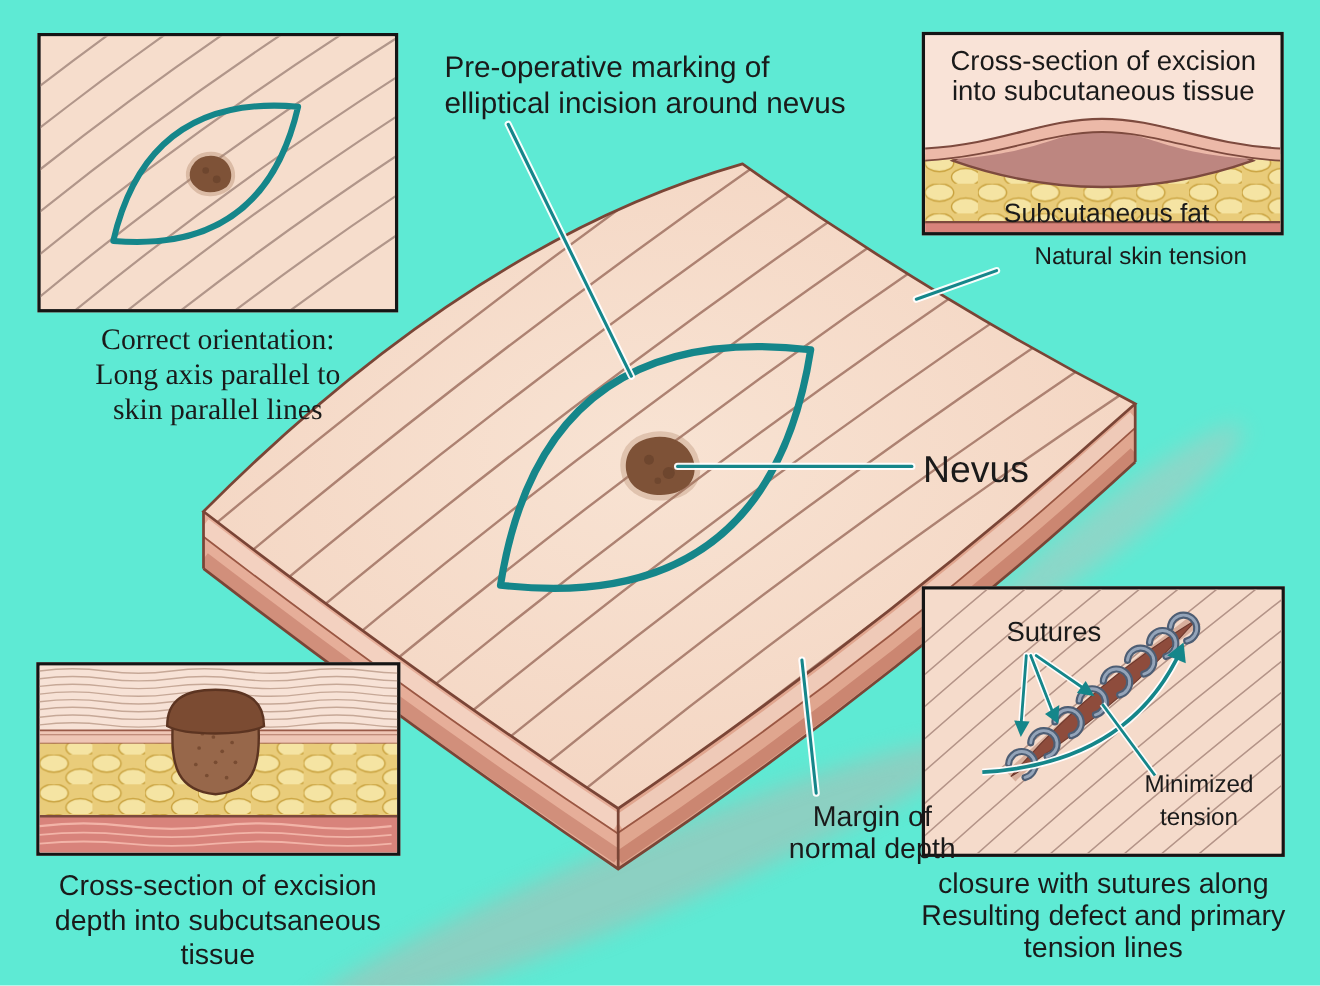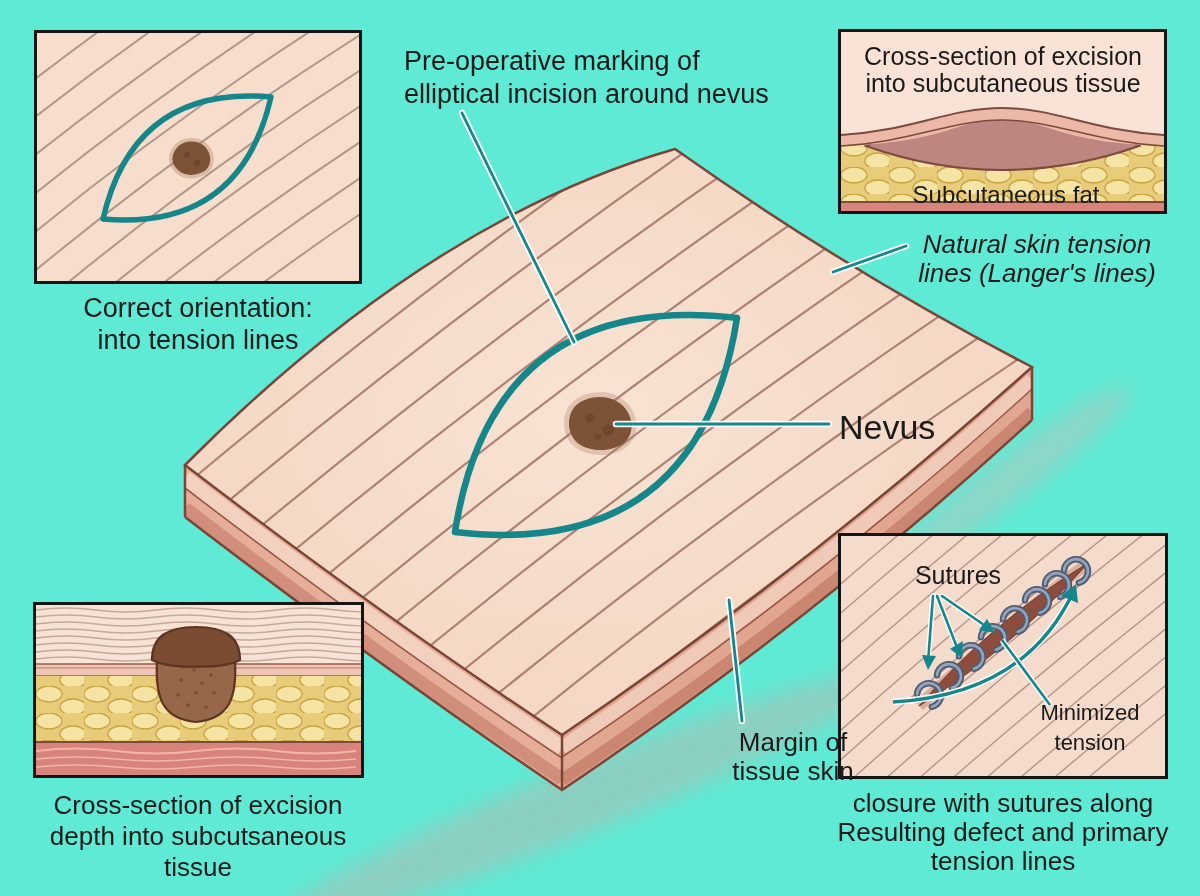--- a/index.html
+++ b/index.html
@@ -4,24 +4,24 @@
 <style>
   html,body{margin:0;padding:0;background:#fbfaf8;}
   #canvas{position:relative;width:1200px;height:896px;background:#5eead4;overflow:hidden;
           font-family:"Liberation Sans", sans-serif;color:#161616;}
   .abs{position:absolute;}
   .panel{position:absolute;border:3px solid #151515;box-sizing:border-box;background:#f6ddcc;}
   .panel svg{display:block;width:100%;height:100%;}
   .lbl{position:absolute;white-space:nowrap;color:#1a1a1a;}
   .ctr{transform:translateX(-50%);text-align:center;}
   #lbl-preop{left:404px;top:45px;font-size:27px;line-height:33px;}
-  #lbl-tl-caption{left:198px;top:292px;font-size:27px;line-height:32px;}
+  #lbl-tl-caption{left:198px;top:292px;font-size:27px;line-height:32px;font-family:Liberation Serif, serif;}
   #lbl-tr-heading{left:1003px;top:43px;font-size:25px;line-height:27px;}
   #lbl-fat{left:1006px;top:181px;font-size:24px;}
-  #lbl-langer{left:1037px;top:230px;font-size:26px;line-height:29px;font-style:italic;}
+  #lbl-langer{left:1037px;top:218px;font-size:22px;line-height:29px;}
   #lbl-nevus{left:839px;top:408px;font-size:34px;}
   #lbl-margin{left:748px;top:728px;font-size:26px;line-height:29px;margin-left:45px;}
   #lbl-sutures{left:915px;top:561px;font-size:25px;margin-left:43px;}
   #lbl-minimized{left:1090px;top:698px;font-size:22px;line-height:30px;}
   #lbl-bl-caption{left:198px;top:790px;font-size:26px;line-height:31px;}
   #lbl-br-caption{left:1003px;top:789px;font-size:26px;line-height:29px;}
   .line{display:block;}
 </style>
 </head>
 <body>
@@ -305,40 +305,40 @@
     </svg>
   </div>
 
   <div class="lbl" id="lbl-preop">
     <span class="line">Pre-operative marking of</span>
     <span class="line">elliptical incision around nevus</span>
   </div>
 
   <div class="lbl ctr" id="lbl-tl-caption">
     <span class="line">Correct orientation:</span>
-    <span class="line">into tension lines</span>
+    <span class="line">Long axis parallel to</span>
+    <span class="line">skin parallel lines</span>
   </div>
 
   <div class="lbl ctr" id="lbl-tr-heading">
     <span class="line">Cross-section of excision</span>
     <span class="line">into subcutaneous tissue</span>
   </div>
 
   <div class="lbl ctr" id="lbl-fat">Subcutaneous fat</div>
 
   <div class="lbl ctr" id="lbl-langer">
     <span class="line">Natural skin tension</span>
-    <span class="line">lines (Langer's lines)</span>
   </div>
 
   <div class="lbl" id="lbl-nevus">Nevus</div>
 
   <div class="lbl ctr" id="lbl-margin">
     <span class="line">Margin of</span>
-    <span class="line">tissue skin</span>
+    <span class="line">normal depth</span>
   </div>
 
   <div class="lbl ctr" id="lbl-sutures">Sutures</div>
 
   <div class="lbl ctr" id="lbl-minimized">
     <span class="line">Minimized</span>
     <span class="line">tension</span>
   </div>
 
   <div class="lbl ctr" id="lbl-bl-caption">

